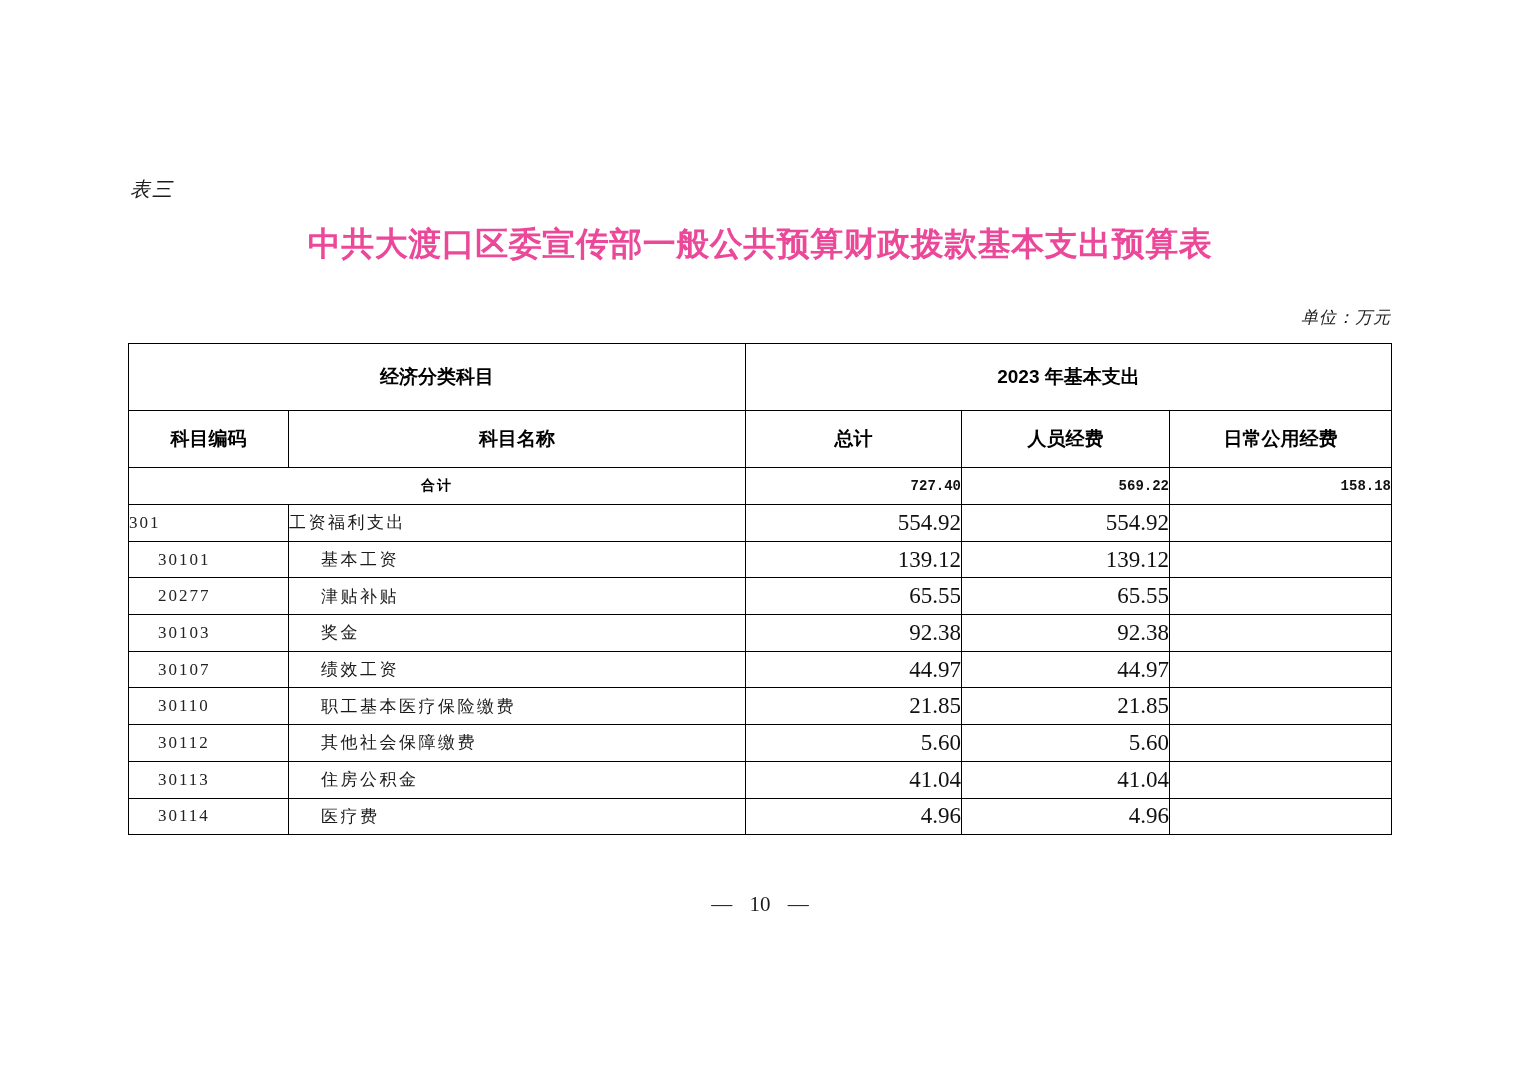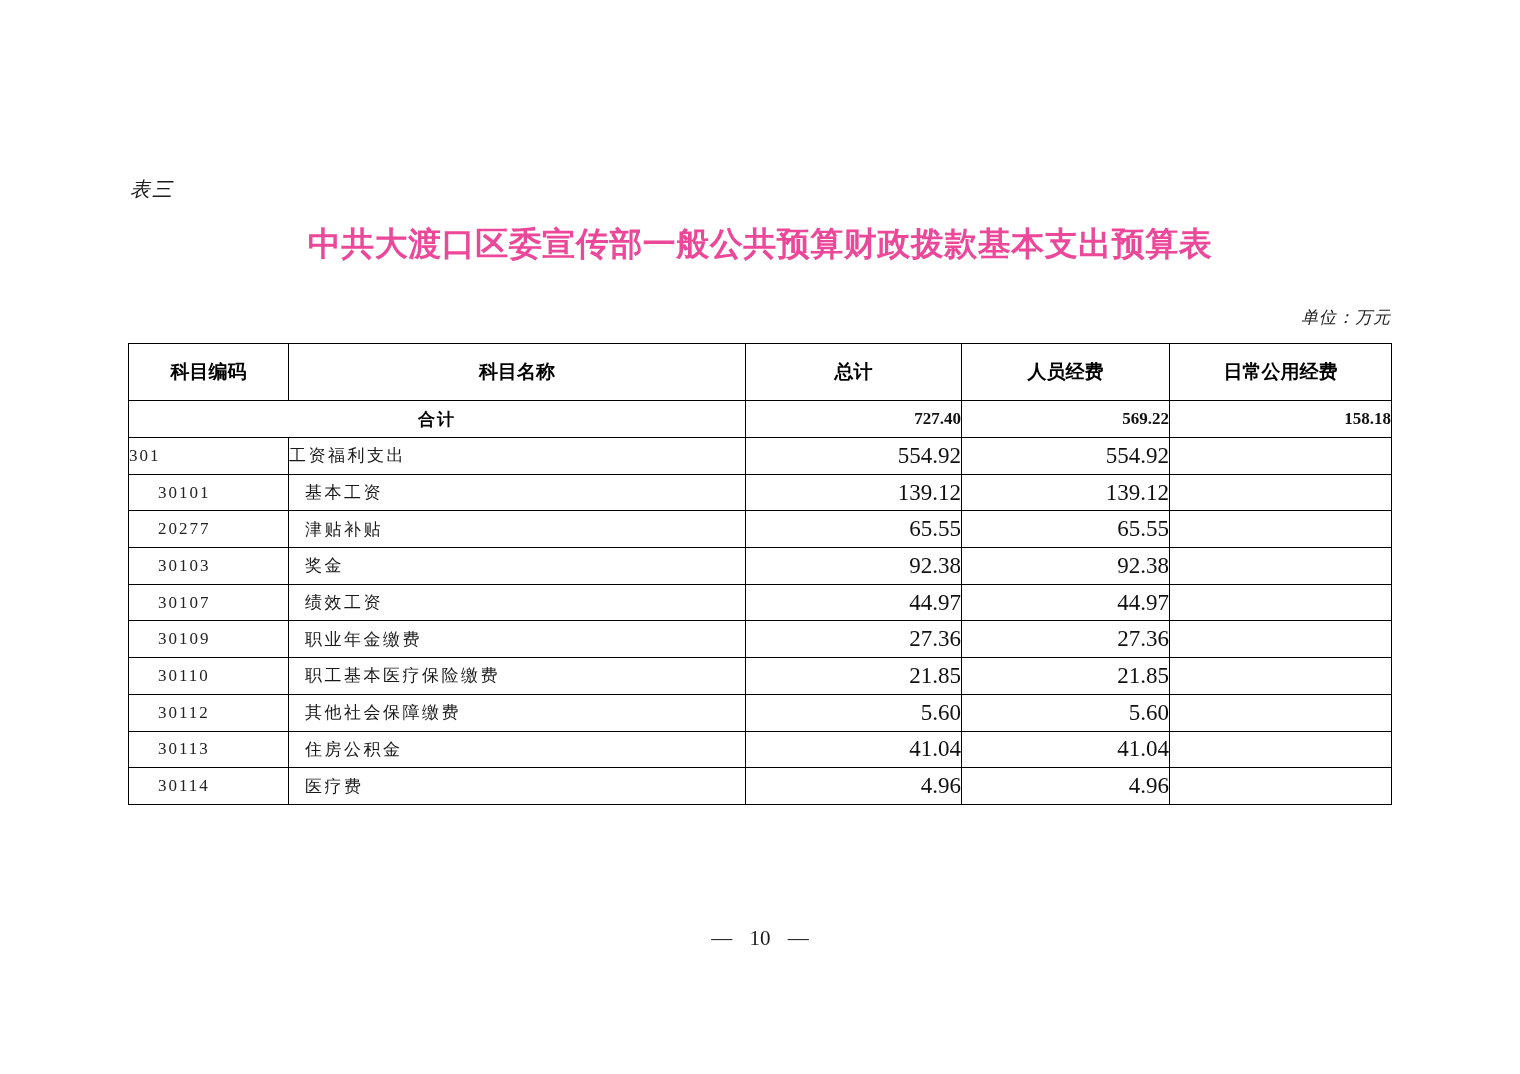--- a/index.html
+++ b/index.html
@@ -69,50 +69,51 @@
   tr.hrow2 th {
     height: 57px;
     font-family: "Liberation Sans", sans-serif;
     font-size: 19px;
     font-weight: 700;
     text-align: center;
   }
   tr.total-row { height: 37px; }
   tr.total-row td {
     font-weight: 700;
-    font-size: 17px;
+    font-size: 14px;
+    font-family: Liberation Mono, monospace;
   }
   tr.total-row td.total-label { text-align: center; letter-spacing: 2px; }
   tr.data-row { height: 36.7px; }
   td.code {
     text-align: left;
     padding-left: 3px;
     font-size: 17px;
     letter-spacing: 2px;
     color: #222222;
   }
   td.code.lv1 { padding-left: 29px; }
   td.name {
     text-align: left;
     padding-left: 7px;
     font-size: 17px;
     letter-spacing: 2.5px;
     color: #1a1a1a;
   }
-  td.name.lv1 { padding-left: 16px; }
+  td.name.lv1 { padding-left: 32px; }
   td.num {
     text-align: right;
     padding-right: 4px;
     font-size: 23px;
     color: #111111;
   }
   .page-number {
     position: absolute;
     left: 0;
-    top: 926px;
+    top: 892px;
     width: 100%;
     text-align: center;
     font-size: 21px;
     word-spacing: 12px;
     color: #1a1a1a;
   }
 </style>
 </head>
 <body>
 
@@ -126,20 +127,24 @@
 
   <table class="budget">
     <colgroup>
       <col style="width:160px">
       <col style="width:457px">
       <col style="width:216px">
       <col style="width:208px">
       <col style="width:222px">
     </colgroup>
     <thead>
+      <tr class="hrow1">
+        <th colspan="2">经济分类科目</th>
+        <th colspan="3">2023 年基本支出</th>
+      </tr>
       <tr class="hrow2">
         <th>科目编码</th>
         <th>科目名称</th>
         <th>总计</th>
         <th>人员经费</th>
         <th>日常公用经费</th>
       </tr>
     </thead>
     <tbody>
       <tr class="total-row">
@@ -178,27 +183,20 @@
           <td class="num"></td>
         </tr>
         <tr class="data-row">
           <td class="code lv1">30107</td>
           <td class="name lv1">绩效工资</td>
           <td class="num">44.97</td>
           <td class="num">44.97</td>
           <td class="num"></td>
         </tr>
         <tr class="data-row">
-          <td class="code lv1">30109</td>
-          <td class="name lv1">职业年金缴费</td>
-          <td class="num">27.36</td>
-          <td class="num">27.36</td>
-          <td class="num"></td>
-        </tr>
-        <tr class="data-row">
           <td class="code lv1">30110</td>
           <td class="name lv1">职工基本医疗保险缴费</td>
           <td class="num">21.85</td>
           <td class="num">21.85</td>
           <td class="num"></td>
         </tr>
         <tr class="data-row">
           <td class="code lv1">30112</td>
           <td class="name lv1">其他社会保障缴费</td>
           <td class="num">5.60</td>

